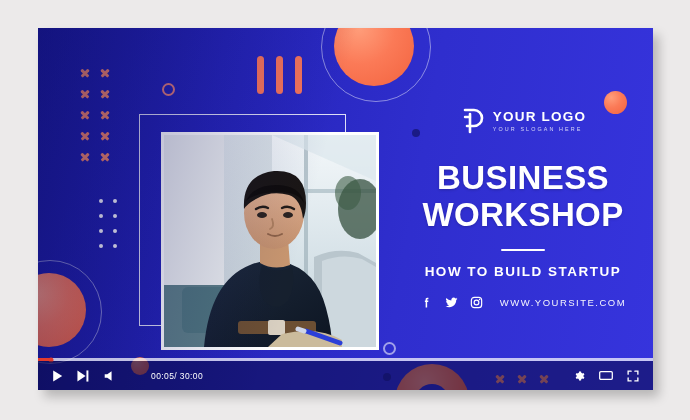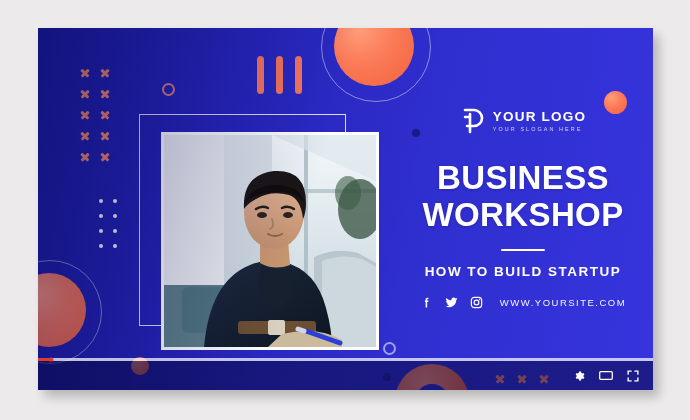--- a/index.html
+++ b/index.html
@@ -275,20 +275,33 @@
         <span class="site">WWW.YOURSITE.COM</span>
       </div>
     </div>
 
     <div class="progress-track">
       <div class="progress-fill" style="width: 2.1%;"></div>
       <div class="progress-knob" style="left: 2.1%;"></div>
     </div>
 
     <div class="controls">
+      <div class="ctl">
+        <svg width="11" height="12" viewBox="0 0 12 14" fill="#fff">
+          <path d="M1 0.5 L11.5 7 L1 13.5 Z"></path>
+        </svg>
+        <svg width="12" height="12" viewBox="0 0 14 14" fill="#fff">
+          <path d="M0.5 0.5 L10 7 L0.5 13.5 Z"></path>
+          <rect x="11" y="0.5" width="2.3" height="13"></rect>
+        </svg>
+        <svg width="12" height="12" viewBox="0 0 14 14" fill="#fff">
+          <path d="M2 5 h3 L10 1.5 v11 L5 9 H2 Z"></path>
+        </svg>
+        <span class="time">00:05/ 30:00</span>
+      </div>
       <div class="spacer"></div>
       <div class="ctl-right">
         <svg width="12" height="12" viewBox="0 0 24 24" fill="#fff">
           <path d="M12 8.2A3.8 3.8 0 1 0 12 15.8 3.8 3.8 0 0 0 12 8.2zm9 3.8a8.6 8.6 0 0 0-.1-1.2l2-1.6-2-3.4-2.4 1a8.9 8.9 0 0 0-2-1.2l-.4-2.6h-4l-.4 2.6a8.9 8.9 0 0 0-2 1.2l-2.4-1-2 3.4 2 1.6a8.6 8.6 0 0 0 0 2.4l-2 1.6 2 3.4 2.4-1a8.9 8.9 0 0 0 2 1.2l.4 2.6h4l.4-2.6a8.9 8.9 0 0 0 2-1.2l2.4 1 2-3.4-2-1.6c.1-.4.1-.8.1-1.2z"></path>
         </svg>
         <svg width="14" height="11" viewBox="0 0 20 14">
           <rect x="1" y="1.5" width="18" height="11" rx="1.6" fill="none" stroke="#fff" stroke-width="1.8"></rect>
         </svg>
         <svg width="12" height="12" viewBox="0 0 16 16" fill="none" stroke="#fff" stroke-width="1.8" stroke-linecap="round">
           <path d="M1.5 5.5 V1.5 H5.5"></path>

